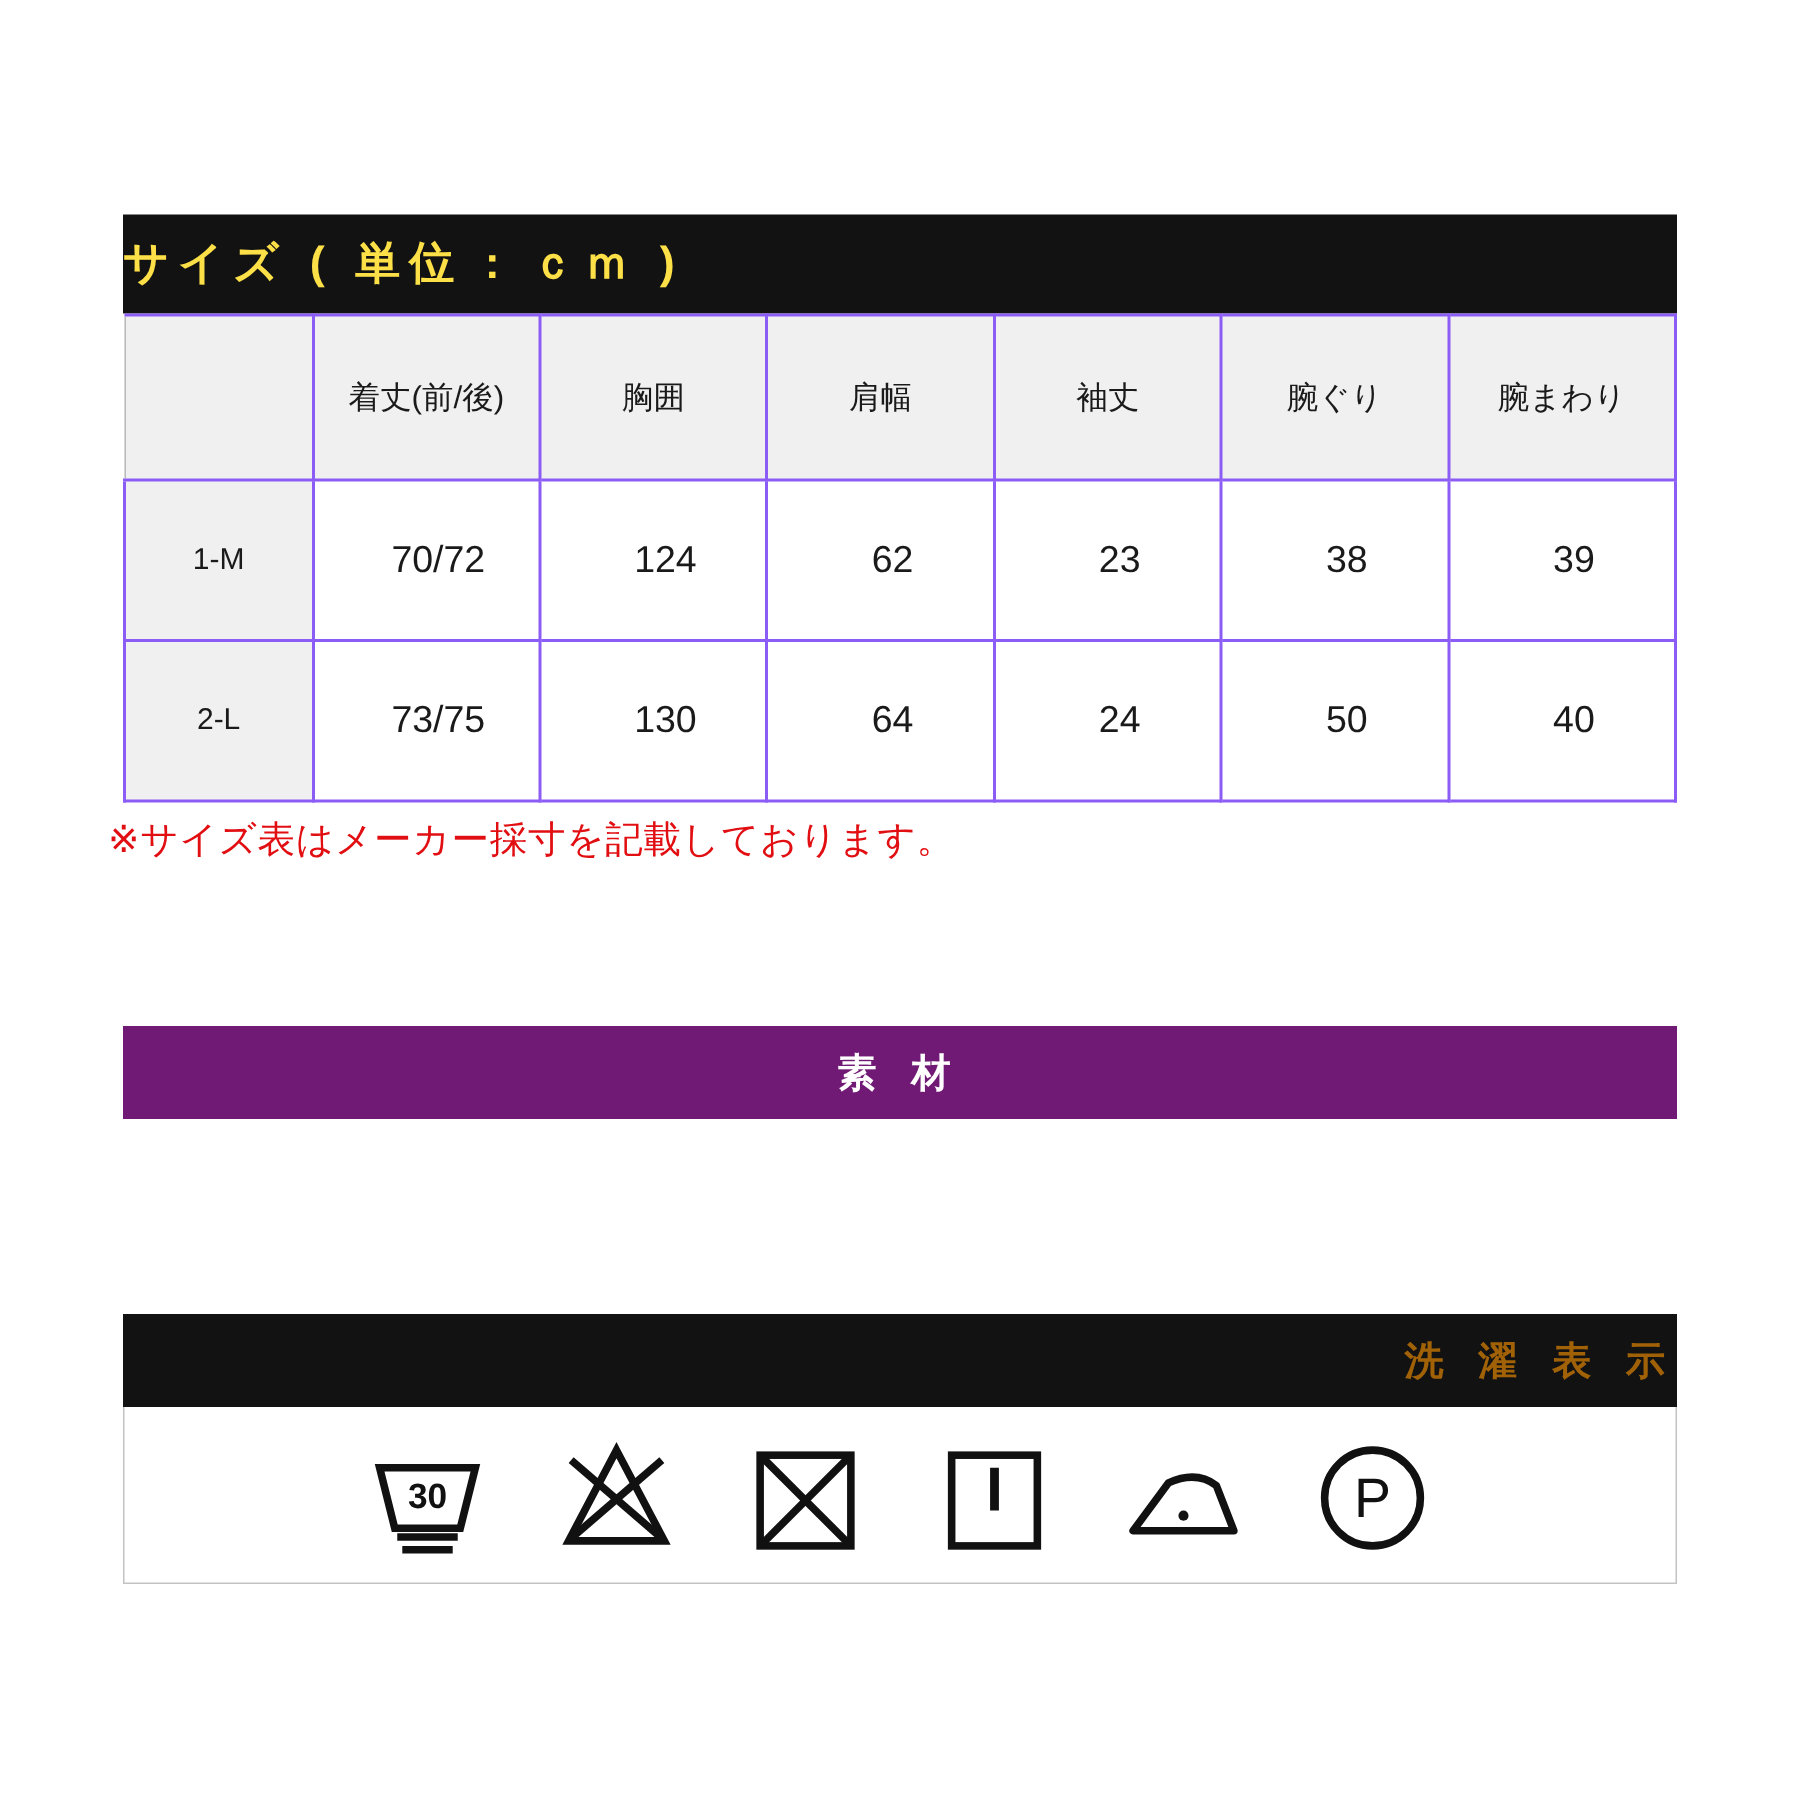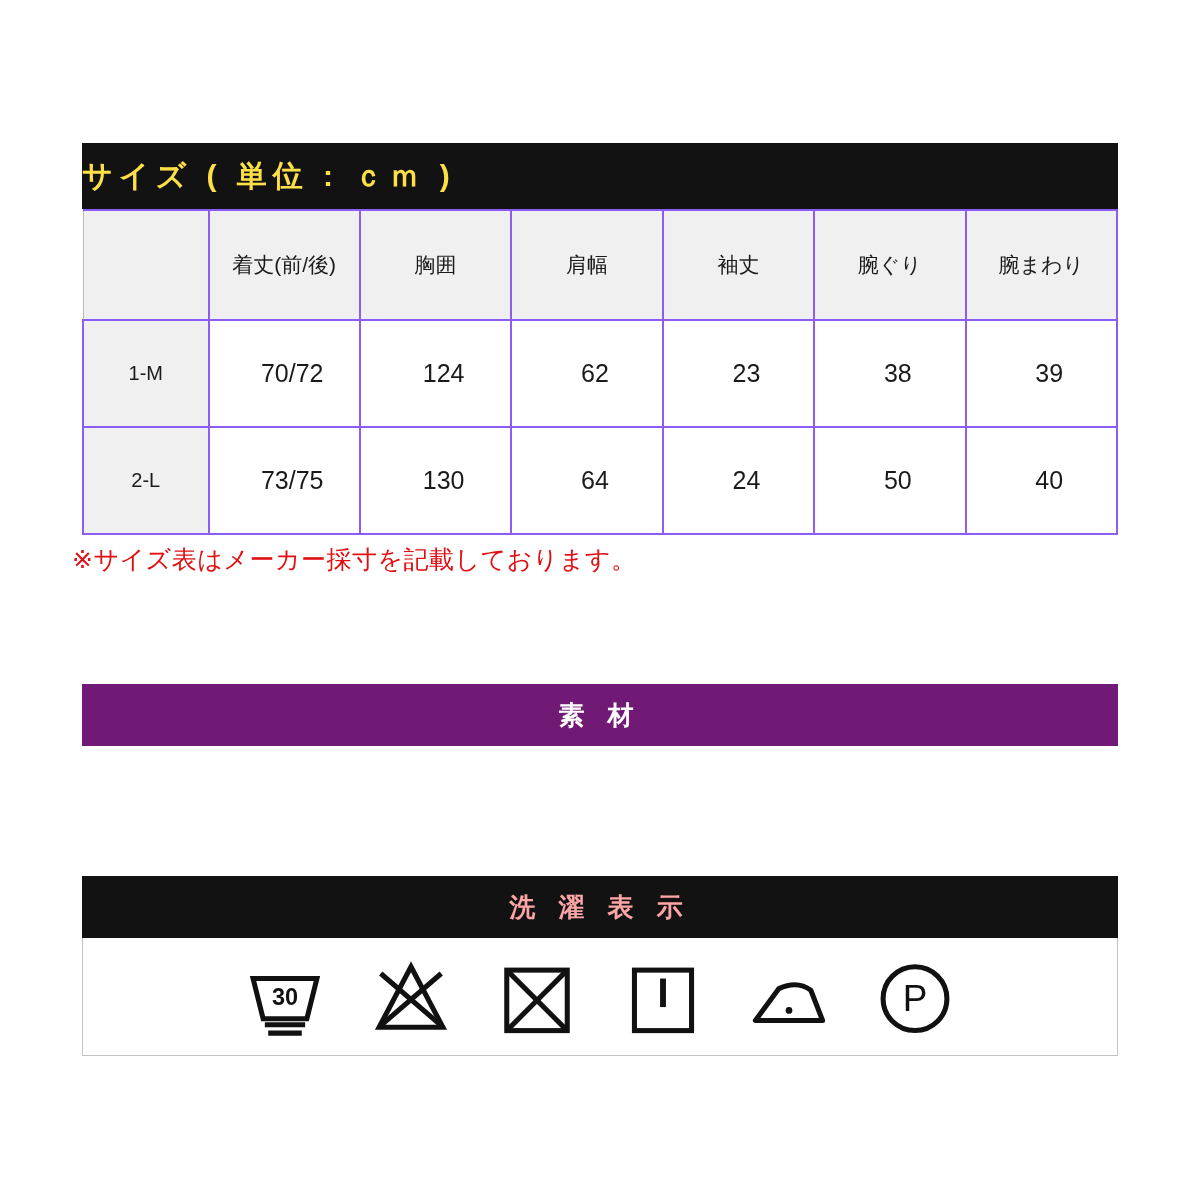--- a/index.html
+++ b/index.html
@@ -119,22 +119,22 @@
 
   
   .wash-block {
     position: absolute;
     left: 82px;
     top: 876px;
     width: 1036px;
   }
   .wash-header {
     background: #121212;
-    color: #fca5a5;
-    text-align: center;
+    color: #a16207;
+    text-align: right;
     font-size: 26px;
     letter-spacing: 8px;
     font-weight: bold;
     height: 62px;
     line-height: 62px;
   }
   .wash-body {
     border: 1px solid #c3c3c3;
     border-top: none;
     height: 118px;

